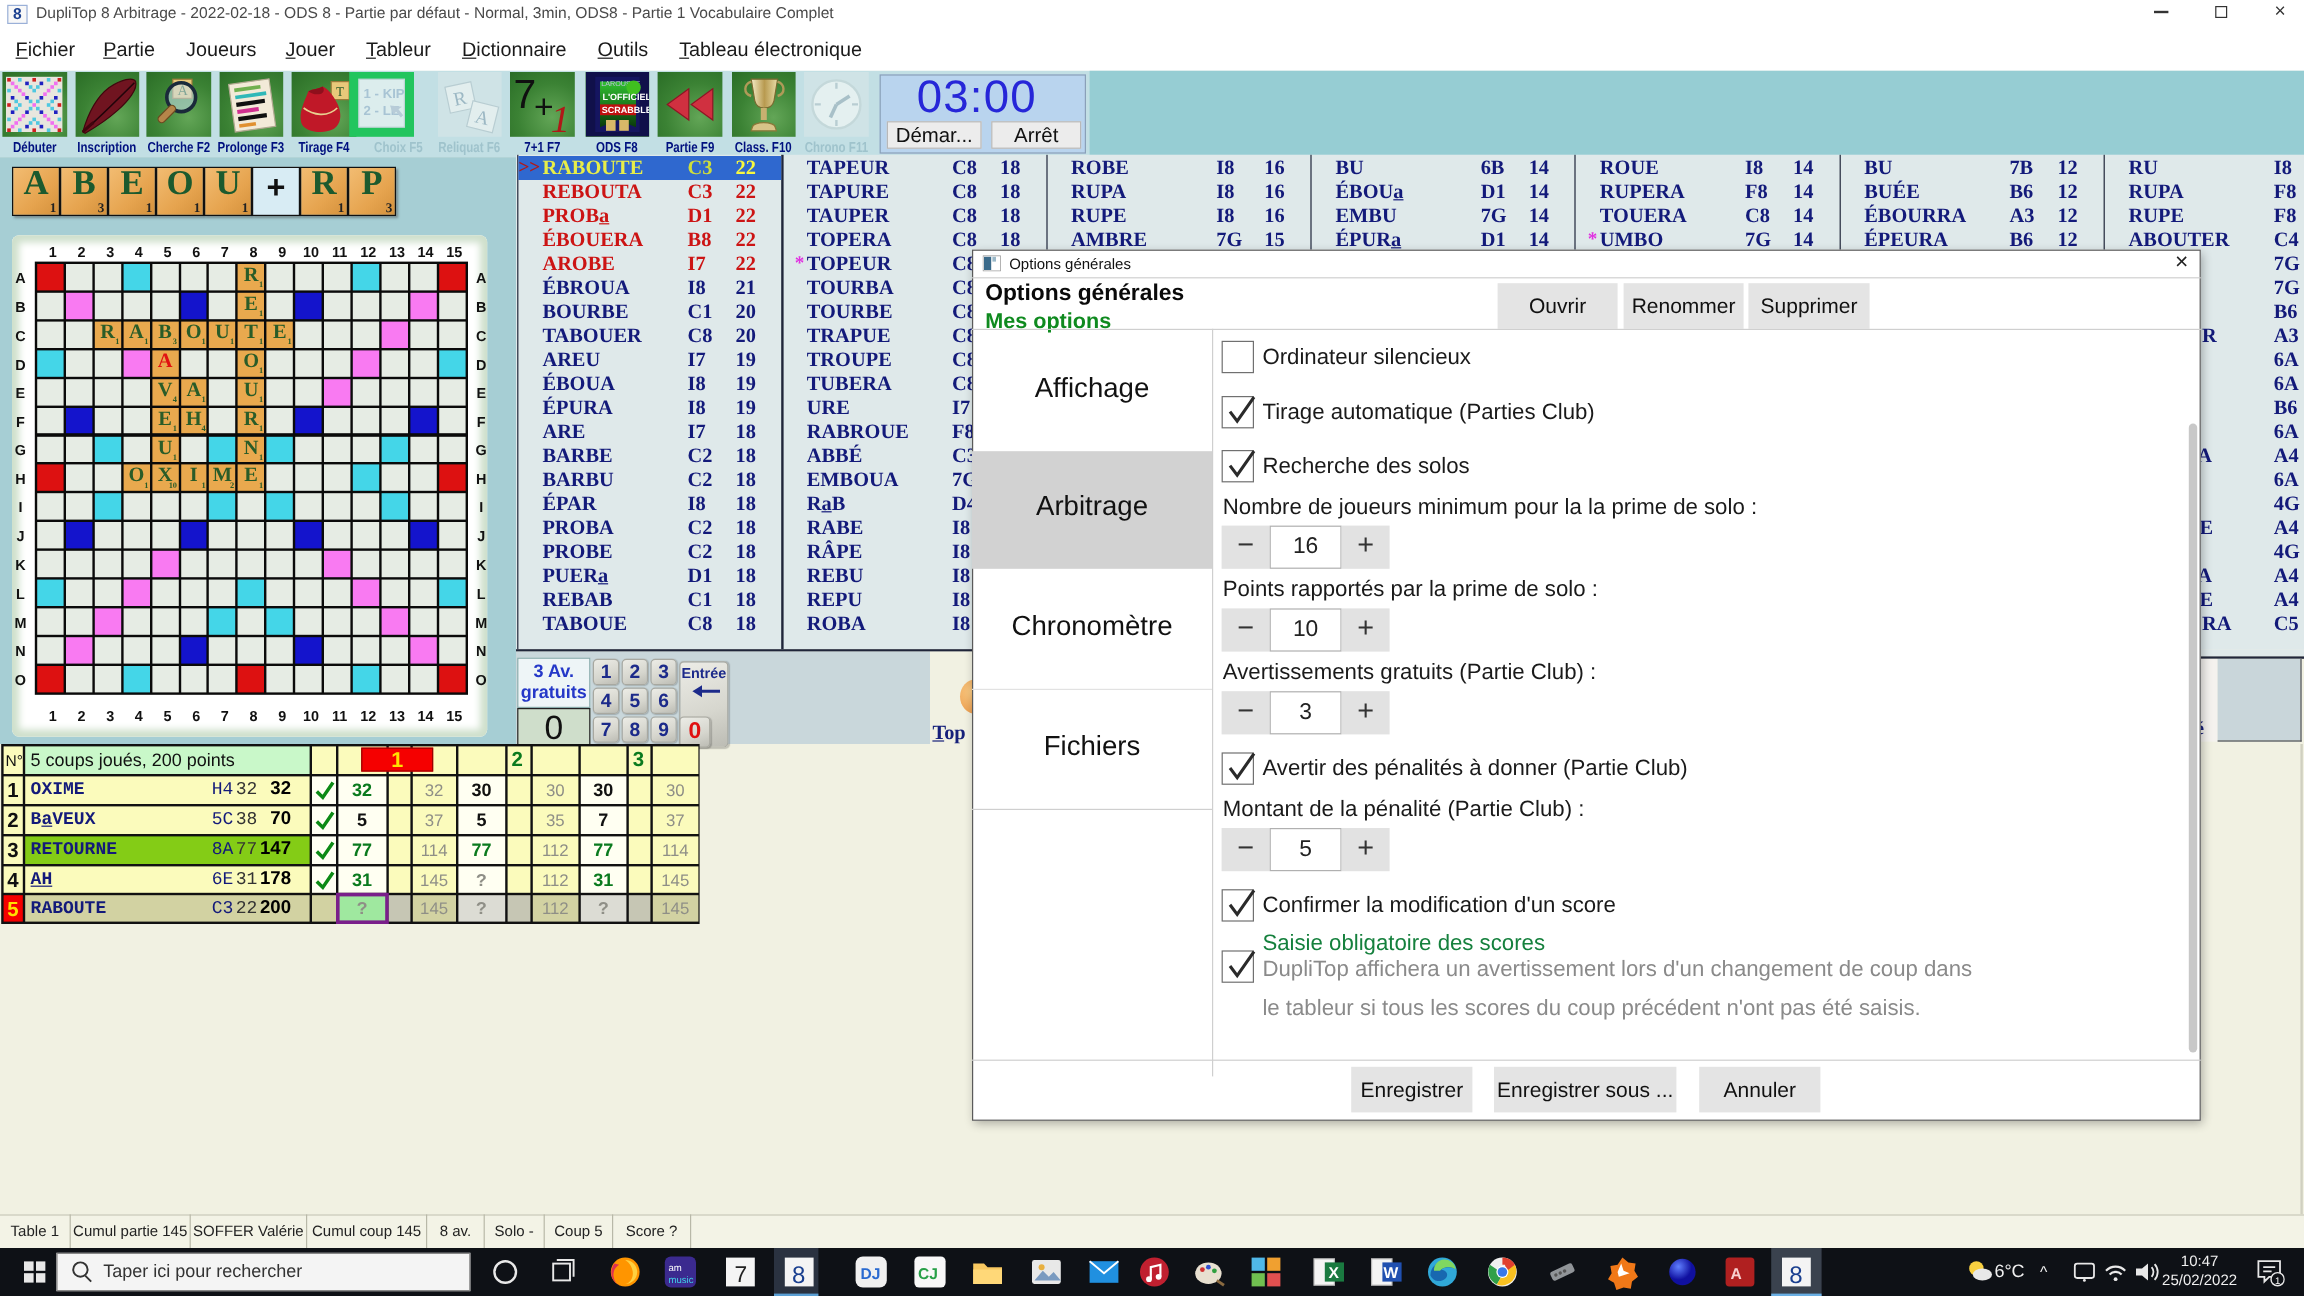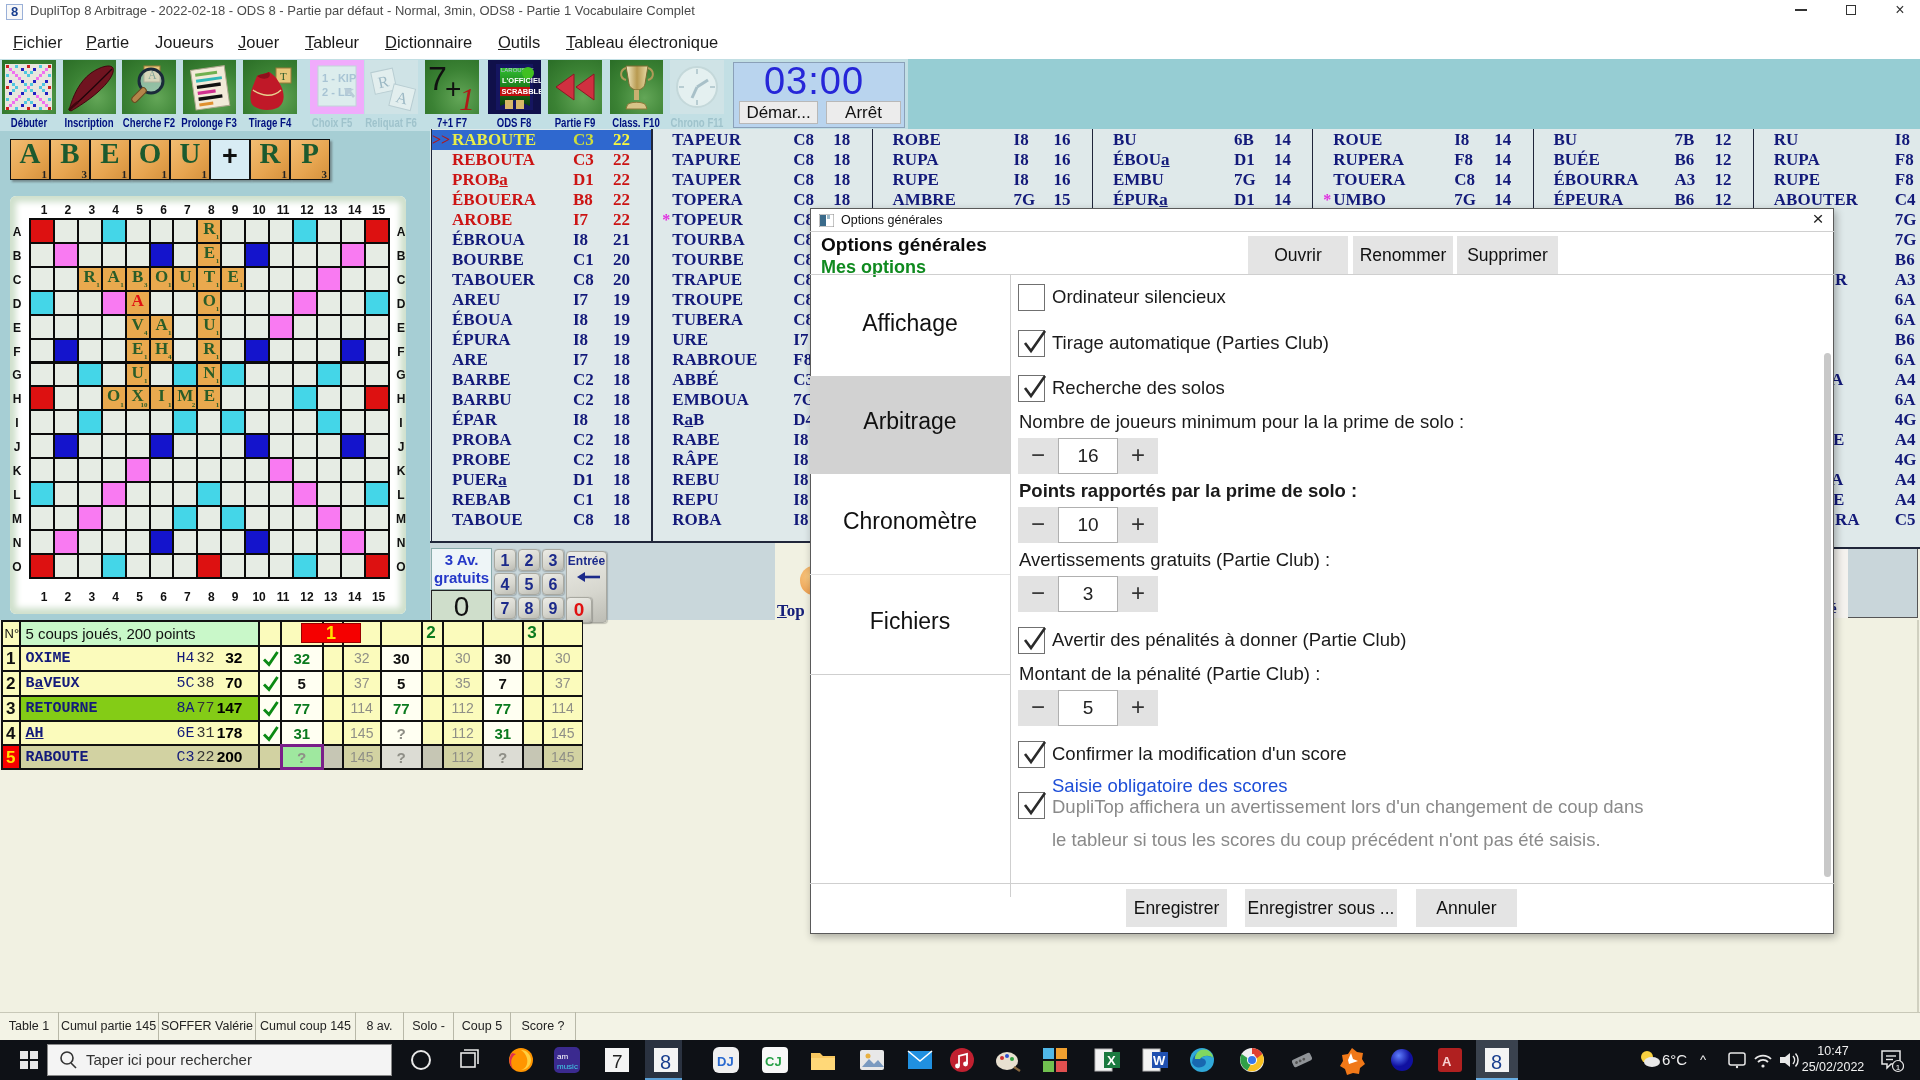--- a/index.html
+++ b/index.html
@@ -110,21 +110,21 @@
         <rect x="14" y="42" width="14" height="3" fill="#e09030"></rect>
       </g>
     </svg></div>
 <div class="abs" style="left:243px;top:60px;width:53.5px;height:54px;background:radial-gradient(circle at 65% 70%, #63a657 0%, #3b8234 55%, #2a6d26 100%);overflow:hidden;"><svg width="53" height="54">
       <rect x="33" y="8" width="15" height="15" fill="#e8c87a" stroke="#9a7a3a"></rect>
       <text x="37" y="20" font-size="11" font-family="Liberation Serif" fill="#2a5a2a">T</text>
       <path d="M14 16 C10 26 6 34 8 42 C10 50 26 52 34 48 C42 44 42 34 38 26 C34 18 30 14 26 12 C22 14 18 14 14 16 Z" fill="#c01828"></path>
       <path d="M14 16 C18 20 30 20 26 12 C22 14 18 14 14 16Z" fill="#8f0f1c"></path>
       <path d="M10 30 C18 36 30 38 38 30" stroke="#e8d090" stroke-width="1.4" fill="none"></path>
     </svg></div>
-<div class="abs" style="left:310px;top:60px;width:53.5px;height:54px;background:#f0abfc;overflow:hidden;"><svg width="53" height="54">
+<div class="abs" style="left:291px;top:60px;width:53.5px;height:54px;background:#22c55e;overflow:hidden;"><svg width="53" height="54">
       <rect x="8" y="6" width="38" height="40" fill="#dceded" stroke="#c0d5d8"></rect>
       <text x="12" y="22" font-size="11" font-weight="bold" font-family="Liberation Sans" fill="#a8c4d4">1 - KIP</text>
       <text x="12" y="36" font-size="11" font-weight="bold" font-family="Liberation Sans" fill="#a8c4d4">2 - LE</text>
       <path d="M34 28 l3 8 2-3 4 5 2-2 -4-5 3-2 z" fill="#b8ccd8"></path>
     </svg></div>
 <div class="abs" style="left:364.5px;top:60px;width:53.5px;height:54px;background:#cfe3e6;overflow:hidden;"><svg width="53" height="54">
       <g transform="rotate(-12 20 22)">
         <rect x="8" y="10" width="22" height="22" fill="#e2eeee" stroke="#b8cdd2"></rect>
         <text x="13" y="27" font-size="16" font-family="Liberation Serif" fill="#9cb8c4">R</text>
       </g>
@@ -1232,21 +1232,21 @@
 <div class="abs" style="left:1018px;top:375px;width:27px;height:27px;border:1.6px solid #707070;background:#fff;">
     <svg width="34" height="34" style="position:absolute;left:-2px;top:-6px;overflow:visible;">
       <path d="M8 18 L14 26 L28 6" stroke="#2a2a2a" stroke-width="2.6" fill="none"></path>
     </svg>
   </div>
 <div class="abs" style="left:1052px;top:377px;font-size:18.5px;color:#1a1a1a;">Recherche des solos</div>
 <div class="abs" style="left:1019px;top:411px;font-size:18.5px;color:#1a1a1a;">Nombre de joueurs minimum pour la la prime de solo :</div>
 <div class="abs" style="left:1018px;top:438px;width:40px;height:36px;background:#e2e2e2;text-align:center;font-size:24px;color:#333;line-height:33px;">−</div>
 <div class="abs" style="left:1058px;top:438px;width:60px;height:36px;background:#fff;border:1px solid #b0b0b0;text-align:center;font-size:19px;color:#222;line-height:34px;">16</div>
 <div class="abs" style="left:1118px;top:438px;width:40px;height:36px;background:#e2e2e2;text-align:center;font-size:24px;color:#333;line-height:34px;">+</div>
-<div class="abs" style="left:1019px;top:480px;font-size:18.5px;color:#1a1a1a;font-weight:bold;">Points rapportés par la prime de solo :</div>
+<div class="abs" style="left:1019px;top:480px;font-size:18.5px;color:#1a1a1a;">Points rapportés par la prime de solo :</div>
 <div class="abs" style="left:1018px;top:507px;width:40px;height:36px;background:#e2e2e2;text-align:center;font-size:24px;color:#333;line-height:33px;">−</div>
 <div class="abs" style="left:1058px;top:507px;width:60px;height:36px;background:#fff;border:1px solid #b0b0b0;text-align:center;font-size:19px;color:#222;line-height:34px;">10</div>
 <div class="abs" style="left:1118px;top:507px;width:40px;height:36px;background:#e2e2e2;text-align:center;font-size:24px;color:#333;line-height:34px;">+</div>
 <div class="abs" style="left:1019px;top:549px;font-size:18.5px;color:#1a1a1a;">Avertissements gratuits (Partie Club) :</div>
 <div class="abs" style="left:1018px;top:576px;width:40px;height:36px;background:#e2e2e2;text-align:center;font-size:24px;color:#333;line-height:33px;">−</div>
 <div class="abs" style="left:1058px;top:576px;width:60px;height:36px;background:#fff;border:1px solid #b0b0b0;text-align:center;font-size:19px;color:#222;line-height:34px;">3</div>
 <div class="abs" style="left:1118px;top:576px;width:40px;height:36px;background:#e2e2e2;text-align:center;font-size:24px;color:#333;line-height:34px;">+</div>
 <div class="abs" style="left:1018px;top:627px;width:27px;height:27px;border:1.6px solid #707070;background:#fff;">
     <svg width="34" height="34" style="position:absolute;left:-2px;top:-6px;overflow:visible;">
       <path d="M8 18 L14 26 L28 6" stroke="#2a2a2a" stroke-width="2.6" fill="none"></path>
@@ -1256,21 +1256,21 @@
 <div class="abs" style="left:1019px;top:663px;font-size:18.5px;color:#1a1a1a;">Montant de la pénalité (Partie Club) :</div>
 <div class="abs" style="left:1018px;top:690px;width:40px;height:36px;background:#e2e2e2;text-align:center;font-size:24px;color:#333;line-height:33px;">−</div>
 <div class="abs" style="left:1058px;top:690px;width:60px;height:36px;background:#fff;border:1px solid #b0b0b0;text-align:center;font-size:19px;color:#222;line-height:34px;">5</div>
 <div class="abs" style="left:1118px;top:690px;width:40px;height:36px;background:#e2e2e2;text-align:center;font-size:24px;color:#333;line-height:34px;">+</div>
 <div class="abs" style="left:1018px;top:741px;width:27px;height:27px;border:1.6px solid #707070;background:#fff;">
     <svg width="34" height="34" style="position:absolute;left:-2px;top:-6px;overflow:visible;">
       <path d="M8 18 L14 26 L28 6" stroke="#2a2a2a" stroke-width="2.6" fill="none"></path>
     </svg>
   </div>
 <div class="abs" style="left:1052px;top:743px;font-size:18.5px;color:#1a1a1a;">Confirmer la modification d'un score</div>
-<div class="abs" style="left:1052px;top:775px;font-size:18.5px;color:#1d4ed8;">Saisie obligatoire des scores</div>
+<div class="abs" style="left:1052px;top:775px;font-size:18.5px;color:#15803d;">Saisie obligatoire des scores</div>
 <div class="abs" style="left:1018px;top:792px;width:27px;height:27px;border:1.6px solid #707070;background:#fff;">
     <svg width="34" height="34" style="position:absolute;left:-2px;top:-6px;overflow:visible;">
       <path d="M8 18 L14 26 L28 6" stroke="#2a2a2a" stroke-width="2.6" fill="none"></path>
     </svg>
   </div>
 <div class="abs" style="left:1052px;top:796px;font-size:18.5px;color:#8a8a8a;">DupliTop affichera un avertissement lors d'un changement de coup dans</div>
 <div class="abs" style="left:1052px;top:829px;font-size:18.5px;color:#8a8a8a;">le tableur si tous les scores du coup précédent n'ont pas été saisis.</div>
 <div class="abs" style="left:810px;top:883px;width:1024px;height:1px;background:#cfcfcf;"></div>
 <div class="abs" style="left:1126px;top:889px;width:101px;height:38px;background:#e4e4e4;text-align:center;font-size:17.5px;color:#111;line-height:38px;">Enregistrer</div>
 <div class="abs" style="left:1245px;top:889px;width:152px;height:38px;background:#e4e4e4;text-align:center;font-size:17.5px;color:#111;line-height:38px;">Enregistrer sous ...</div>

